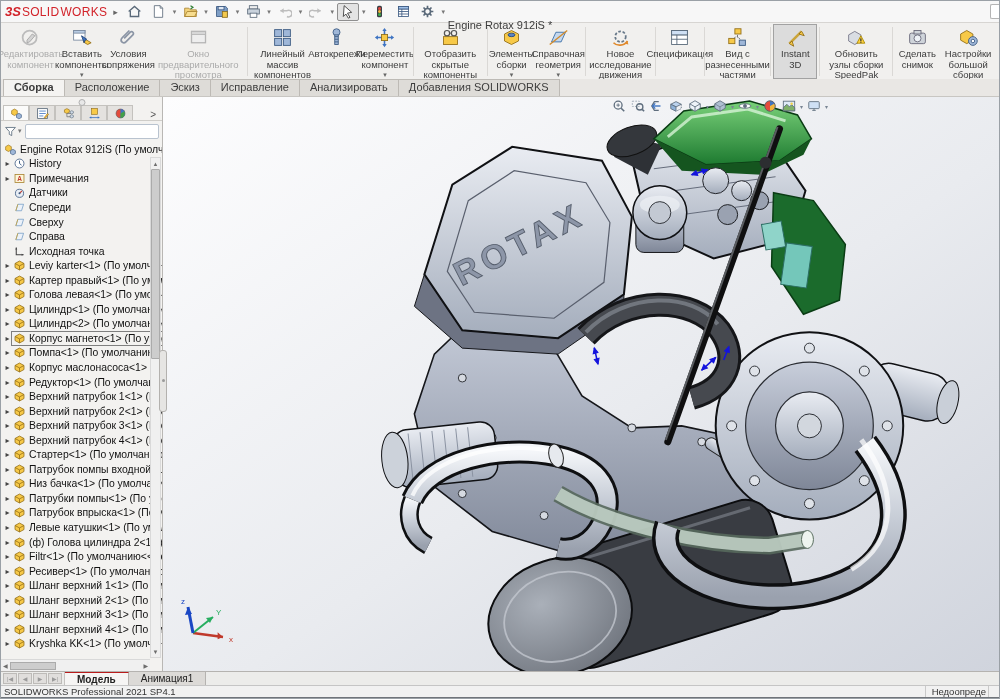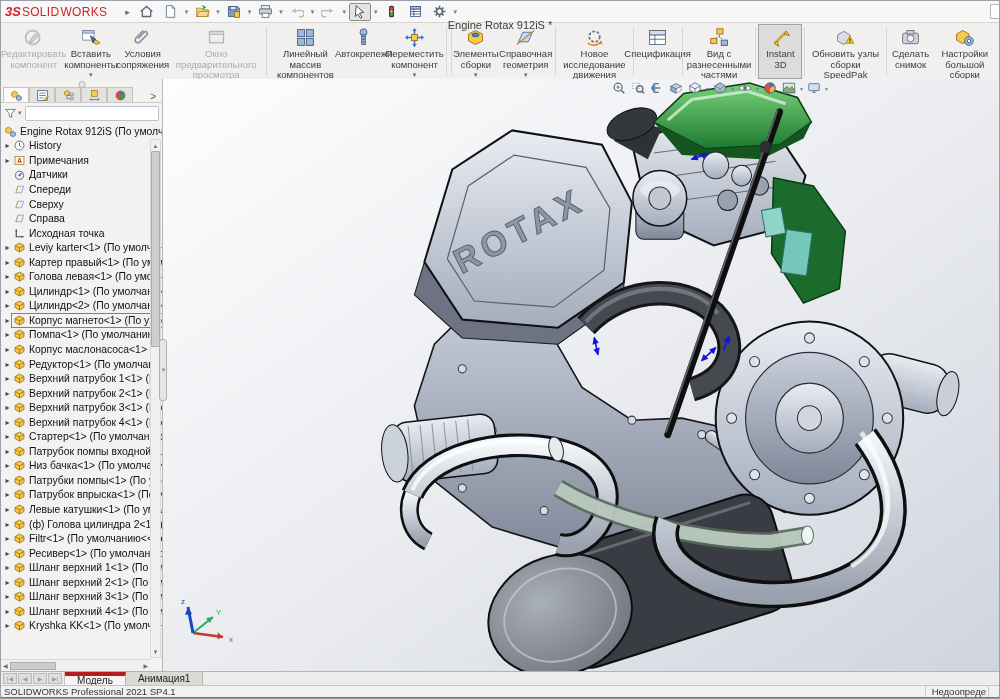--- a/index.html
+++ b/index.html
@@ -3,21 +3,21 @@
 <meta charset="utf-8">
 <style>
 *{box-sizing:border-box;margin:0;padding:0}
 html,body{width:1000px;height:699px;overflow:hidden;font-family:"Liberation Sans",sans-serif;user-select:none}
 .app{width:1000px;height:699px;display:flex;flex-direction:column;background:#f1f0ee;border:1px solid #9aa0a6}
 .ic{display:inline-flex;align-items:center;justify-content:center}
 .ic svg{display:block}
 
 
 .titlebar{height:22px;background:#f7f7f7;display:flex;align-items:center;padding:0 4px;border-bottom:1px solid #d7d5d2;position:relative;flex:none}
-.logo{display:flex;align-items:baseline;gap:1px;margin-right:16px}
+.logo{display:flex;align-items:baseline;gap:1px;margin-right:4px}
 .logo-mark{color:#d2232a;font-style:italic;font-weight:bold;font-size:13px}
 .logo-solid{color:#d2232a;font-weight:normal;font-size:12px;letter-spacing:.3px}
 .logo-works{color:#d2232a;font-size:12px;letter-spacing:.3px}
 .tb-expand{font-size:9px;color:#666;margin:0 6px 0 2px;cursor:pointer}
 .quick{display:flex;align-items:center;gap:2px}
 .qbtn{width:22px;height:18px;display:flex;align-items:center;justify-content:center;border-radius:2px}
 .qbtn.boxed{border:1px solid #8f8f8f;background:#e3e3e3}
 .qbtn .ic svg{width:15px;height:15px}
 .qcaret{font-size:7px;color:#777;margin:0 1px}
 .doc-title{position:absolute;left:50%;top:18px;transform:translateX(-50%);font-size:11px;color:#3c3c3c;white-space:nowrap}
@@ -75,21 +75,21 @@
 .hudbtn{width:18px;height:16px;display:flex;align-items:center;justify-content:center;border-radius:2px;cursor:pointer}
 .hudbtn .ic svg{width:14px;height:14px}
 .hudcaret{font-size:6px;color:#7a8694;margin:0 1px;cursor:pointer}
 .triad{position:absolute;left:16px;bottom:26px;width:56px;height:52px;z-index:3}
 
 
 .motionbar{height:14px;background:#ececea;border-top:1px solid #b5b3b0;display:flex;align-items:stretch;flex:none}
 .navbtns{display:flex;align-items:center;gap:1px;padding:0 2px;border-right:1px solid #c5c3c0}
 .navbtn{width:14px;height:11px;font-size:6px;color:#9a9a9a;background:#e0dedc;border:1px solid #bdbbb8;display:flex;align-items:center;justify-content:center}
 .mtab{font-size:10px;color:#222;padding:0 12px;display:flex;align-items:center;border-right:1px solid #b5b3b0;background:#dcdad7;cursor:pointer}
-.mtab.active{background:#f6f5f4;font-weight:normal;border-top:4px solid #b91c1c}
+.mtab.active{background:#f6f5f4;font-weight:bold;border-top:1px solid #b91c1c}
 
 
 .statusbar{height:13px;background:#f1f1f1;border-top:1px solid #c5c5c5;border-bottom:1px solid #70747a;display:flex;align-items:center;font-size:9.5px;color:#333;padding:0 3px;flex:none}
 .status-left{white-space:nowrap}
 .status-fill{flex:1}
 .status-right{border-left:1px solid #c9c9c9;padding:0 2px 0 6px;white-space:nowrap;overflow:hidden;max-width:72px}
 .status-end{width:8px;border-left:1px solid #c9c9c9;height:100%}
 </style>
 </head>
 <body>
@@ -280,20 +280,31 @@
           <svg viewBox="0 0 24 24">
             <path d="M12 3v18M3 12h18" stroke="#3f74c2" stroke-width="1.8"></path>
             <path d="M12 1l2.5 3.5h-5zM12 23l2.5-3.5h-5zM1 12l3.5-2.5v5zM23 12l-3.5-2.5v5z" fill="#3f74c2"></path>
             <rect x="8.5" y="8.5" width="7" height="7" fill="#f7c948" stroke="#946f18"></rect>
           </svg>
         </span>
         <div class="rlabel">Переместить компонент</div>
         <div class="rcaret">▾</div>
       </div>
       <div class="rsep"></div>
+      <div class="rbtn">
+        <span class="ic">
+          <svg viewBox="0 0 24 24">
+            <rect x="4" y="11" width="16" height="9" fill="#f7c948" stroke="#946f18"></rect>
+            <circle cx="8" cy="7" r="3" fill="none" stroke="#555" stroke-width="1.4"></circle>
+            <circle cx="16" cy="7" r="3" fill="none" stroke="#555" stroke-width="1.4"></circle>
+            <path d="M11 7h2" stroke="#555"></path>
+          </svg>
+        </span>
+        <div class="rlabel">Отобразить скрытые компоненты</div>
+      </div>
       <div class="rsep"></div>
       <div class="rbtn">
         <span class="ic">
           <svg viewBox="0 0 24 24">
             <path d="M4 8l8-4 8 4v8l-8 4-8-4z" fill="#f7c948" stroke="#946f18"></path>
             <ellipse cx="12" cy="9" rx="4" ry="2" fill="#5b84c4" stroke="#24477d"></ellipse>
           </svg>
         </span>
         <div class="rlabel">Элементы сборки</div>
         <div class="rcaret">▾</div>
@@ -381,20 +392,30 @@
           <svg viewBox="0 0 24 24">
             <path d="M3 8l7-4 7 4v7l-7 4-7-4z" fill="#f7c948" stroke="#946f18"></path>
             <circle cx="17" cy="16" r="5" fill="#9fb7d8" stroke="#3c5a82"></circle>
             <circle cx="17" cy="16" r="2" fill="#fff" stroke="#3c5a82"></circle>
           </svg>
         </span>
         <div class="rlabel">Настройки большой сборки</div>
       </div>
     </div>
 
+  <div class="tabbar">
+    <div class="cmdtabs" id="cmdtabs">
+        <div class="ctab active">Сборка</div>
+        <div class="ctab">Расположение</div>
+        <div class="ctab">Эскиз</div>
+        <div class="ctab">Исправление</div>
+        <div class="ctab">Анализировать</div>
+        <div class="ctab">Добавления SOLIDWORKS</div>
+      </div>
+  </div>
 
   <div class="main">
     <div class="panel">
       <div class="panel-collapse"></div>
       <div class="ptabs" id="ptabs">
           <div class="ptab active">
             <span class="ic">
               <svg viewBox="0 0 16 16">
                 <path d="M2 4.5L5.5 2.5 9 4.5v4L5.5 10.5 2 8.5z" fill="#f7c948" stroke="#946f18" stroke-width="0.8"></path>
                 <path d="M8 9.5l3-1.7 3 1.7v3.4l-3 1.7-3-1.7z" fill="#9fb7d8" stroke="#3c5a82" stroke-width="0.8"></path>

